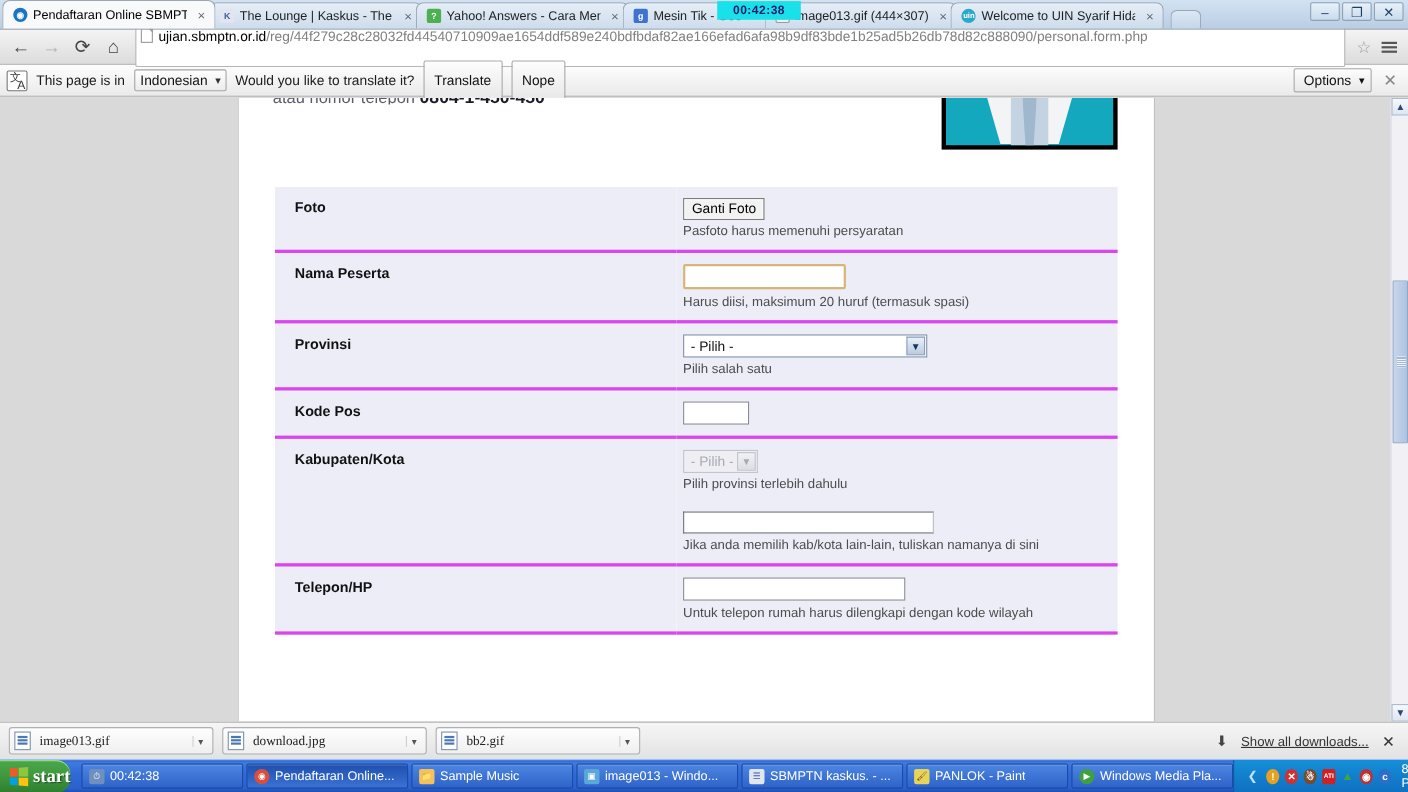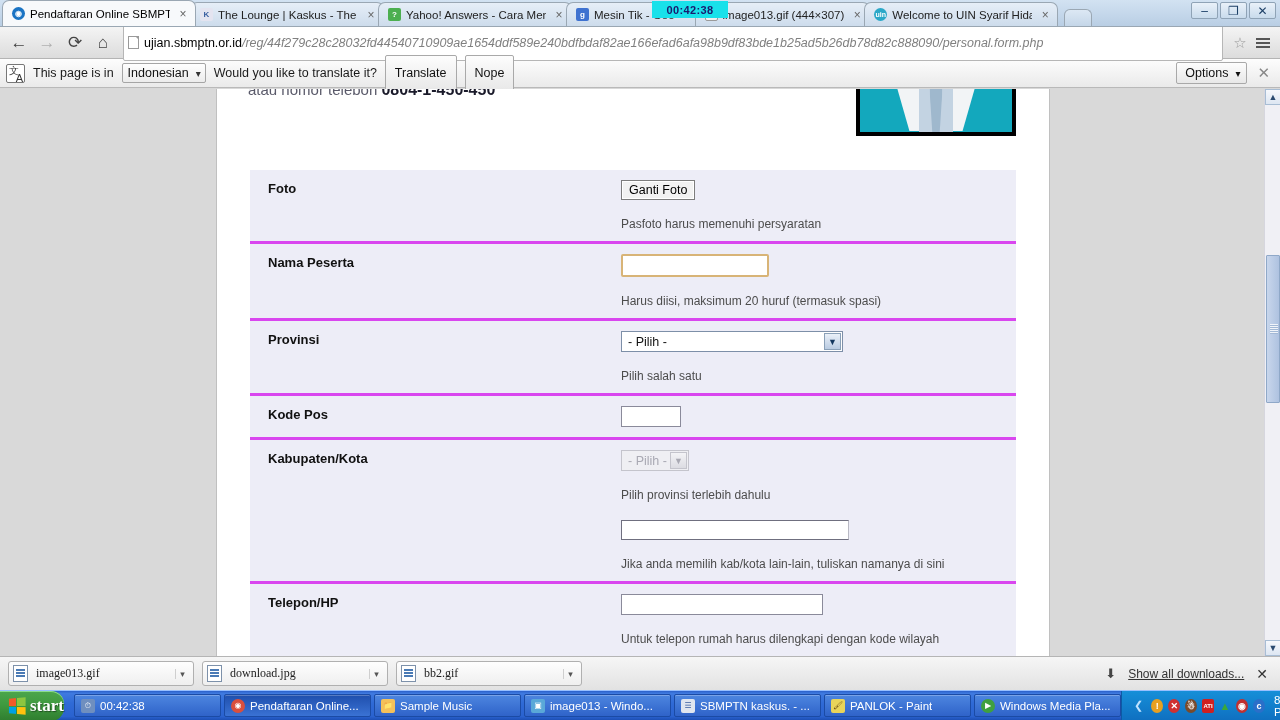--- a/index.html
+++ b/index.html
@@ -106,38 +106,38 @@
     color:#444; font-size: 17px;
     border-radius: 3px;
   }
   .navicon.dim { color:#b0b0b0; }
   .omnibox {
     flex: 1;
     height: 36px;
     background: #fff;
     border: 1px solid #b6b6b6;
     border-radius: 2px;
-    display:flex; align-items:center;
+    display:flex; 
     padding: 0 4px;
     margin: 0 5px;
     font-size: 12.5px;
     overflow:hidden;
   }
   .omnibox .pageicon {
     width: 11px; height: 13px; flex:0 0 11px;
     border: 1px solid #9a9a9a; background:#fff;
     margin-right: 5px; position:relative;
   }
   .omnibox .pageicon:after{
     content:""; position:absolute; right:-1px; top:-1px;
     border-width: 0 4px 4px 0; border-style: solid;
     border-color: transparent #9a9a9a transparent transparent;
   }
   .url-strong { color:#000; }
-  .url-rest { color:#808080; white-space:nowrap;font-style:italic; }
+  .url-rest { color:#808080; white-space:nowrap; }
   .star-icon { color:#9a9a9a; font-size: 15px; width:20px; text-align:center; }
   .menu-icon { width:22px; display:flex;flex-direction:column;gap:2px;align-items:flex-start;padding-left:4px;}
   .menu-icon i { display:block; width:14px; height:2px; background:#555; }
 
   
   .infobar {
     height: 29px;
     background: linear-gradient(#fdfdfd,#eaeaea);
     border-bottom: 1px solid #b9b9b9;
     display:flex; align-items:center;
@@ -239,21 +239,21 @@
     vertical-align: top;
   }
   .formtable td.lbl {
     width: 365px;
     font-weight: bold;
     font-size: 13px;
     color: #111;
     padding-top: 11px;
   }
   .formtable td.fld { padding-left: 6px; }
-  .hint { font-size: 12px; color: #4c4c4c; margin-top: 17px; display:block; }
+  .hint { font-size: 12px; color: #4c4c4c; margin-top: 3px; display:block; }
 
   .btn-ganti {
     font-family:"Liberation Sans",sans-serif;
     font-size: 12.5px;
     padding: 2px 7px;
     border: 1px solid #7d7d7d;
     background: #f2f2f2;
     color:#000;
     box-shadow: inset 0 0 0 1px #fff;
   }

